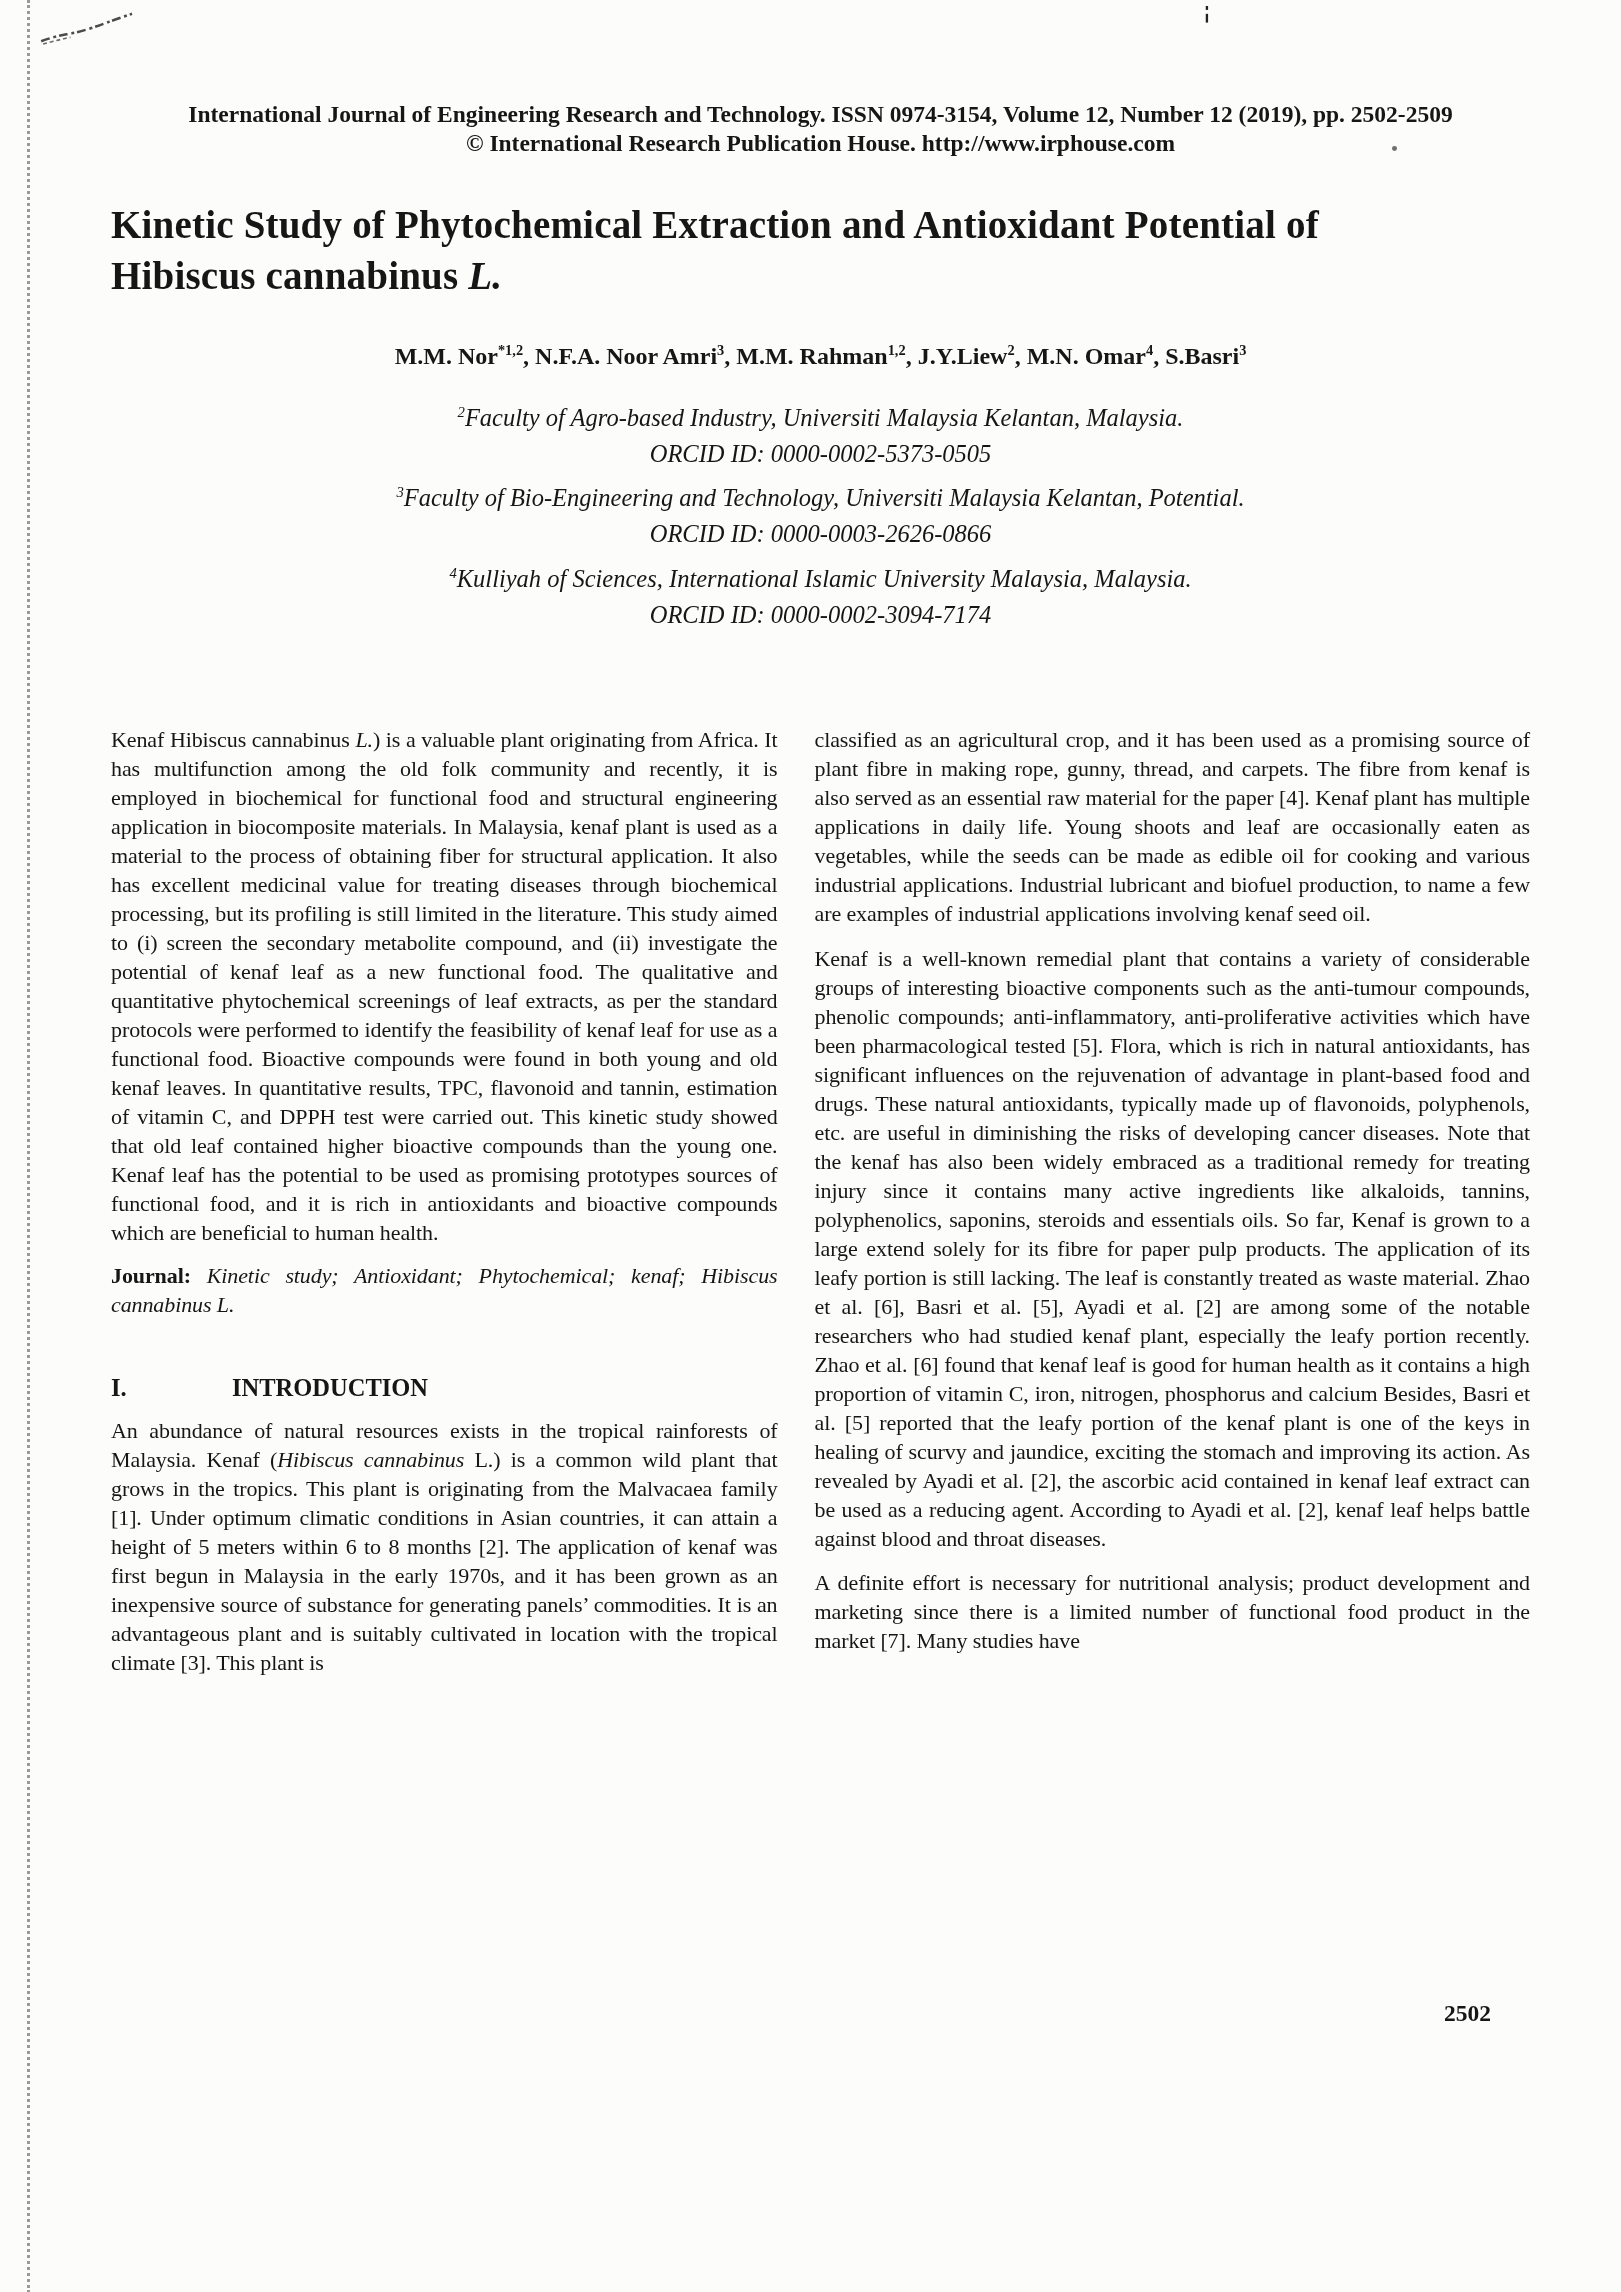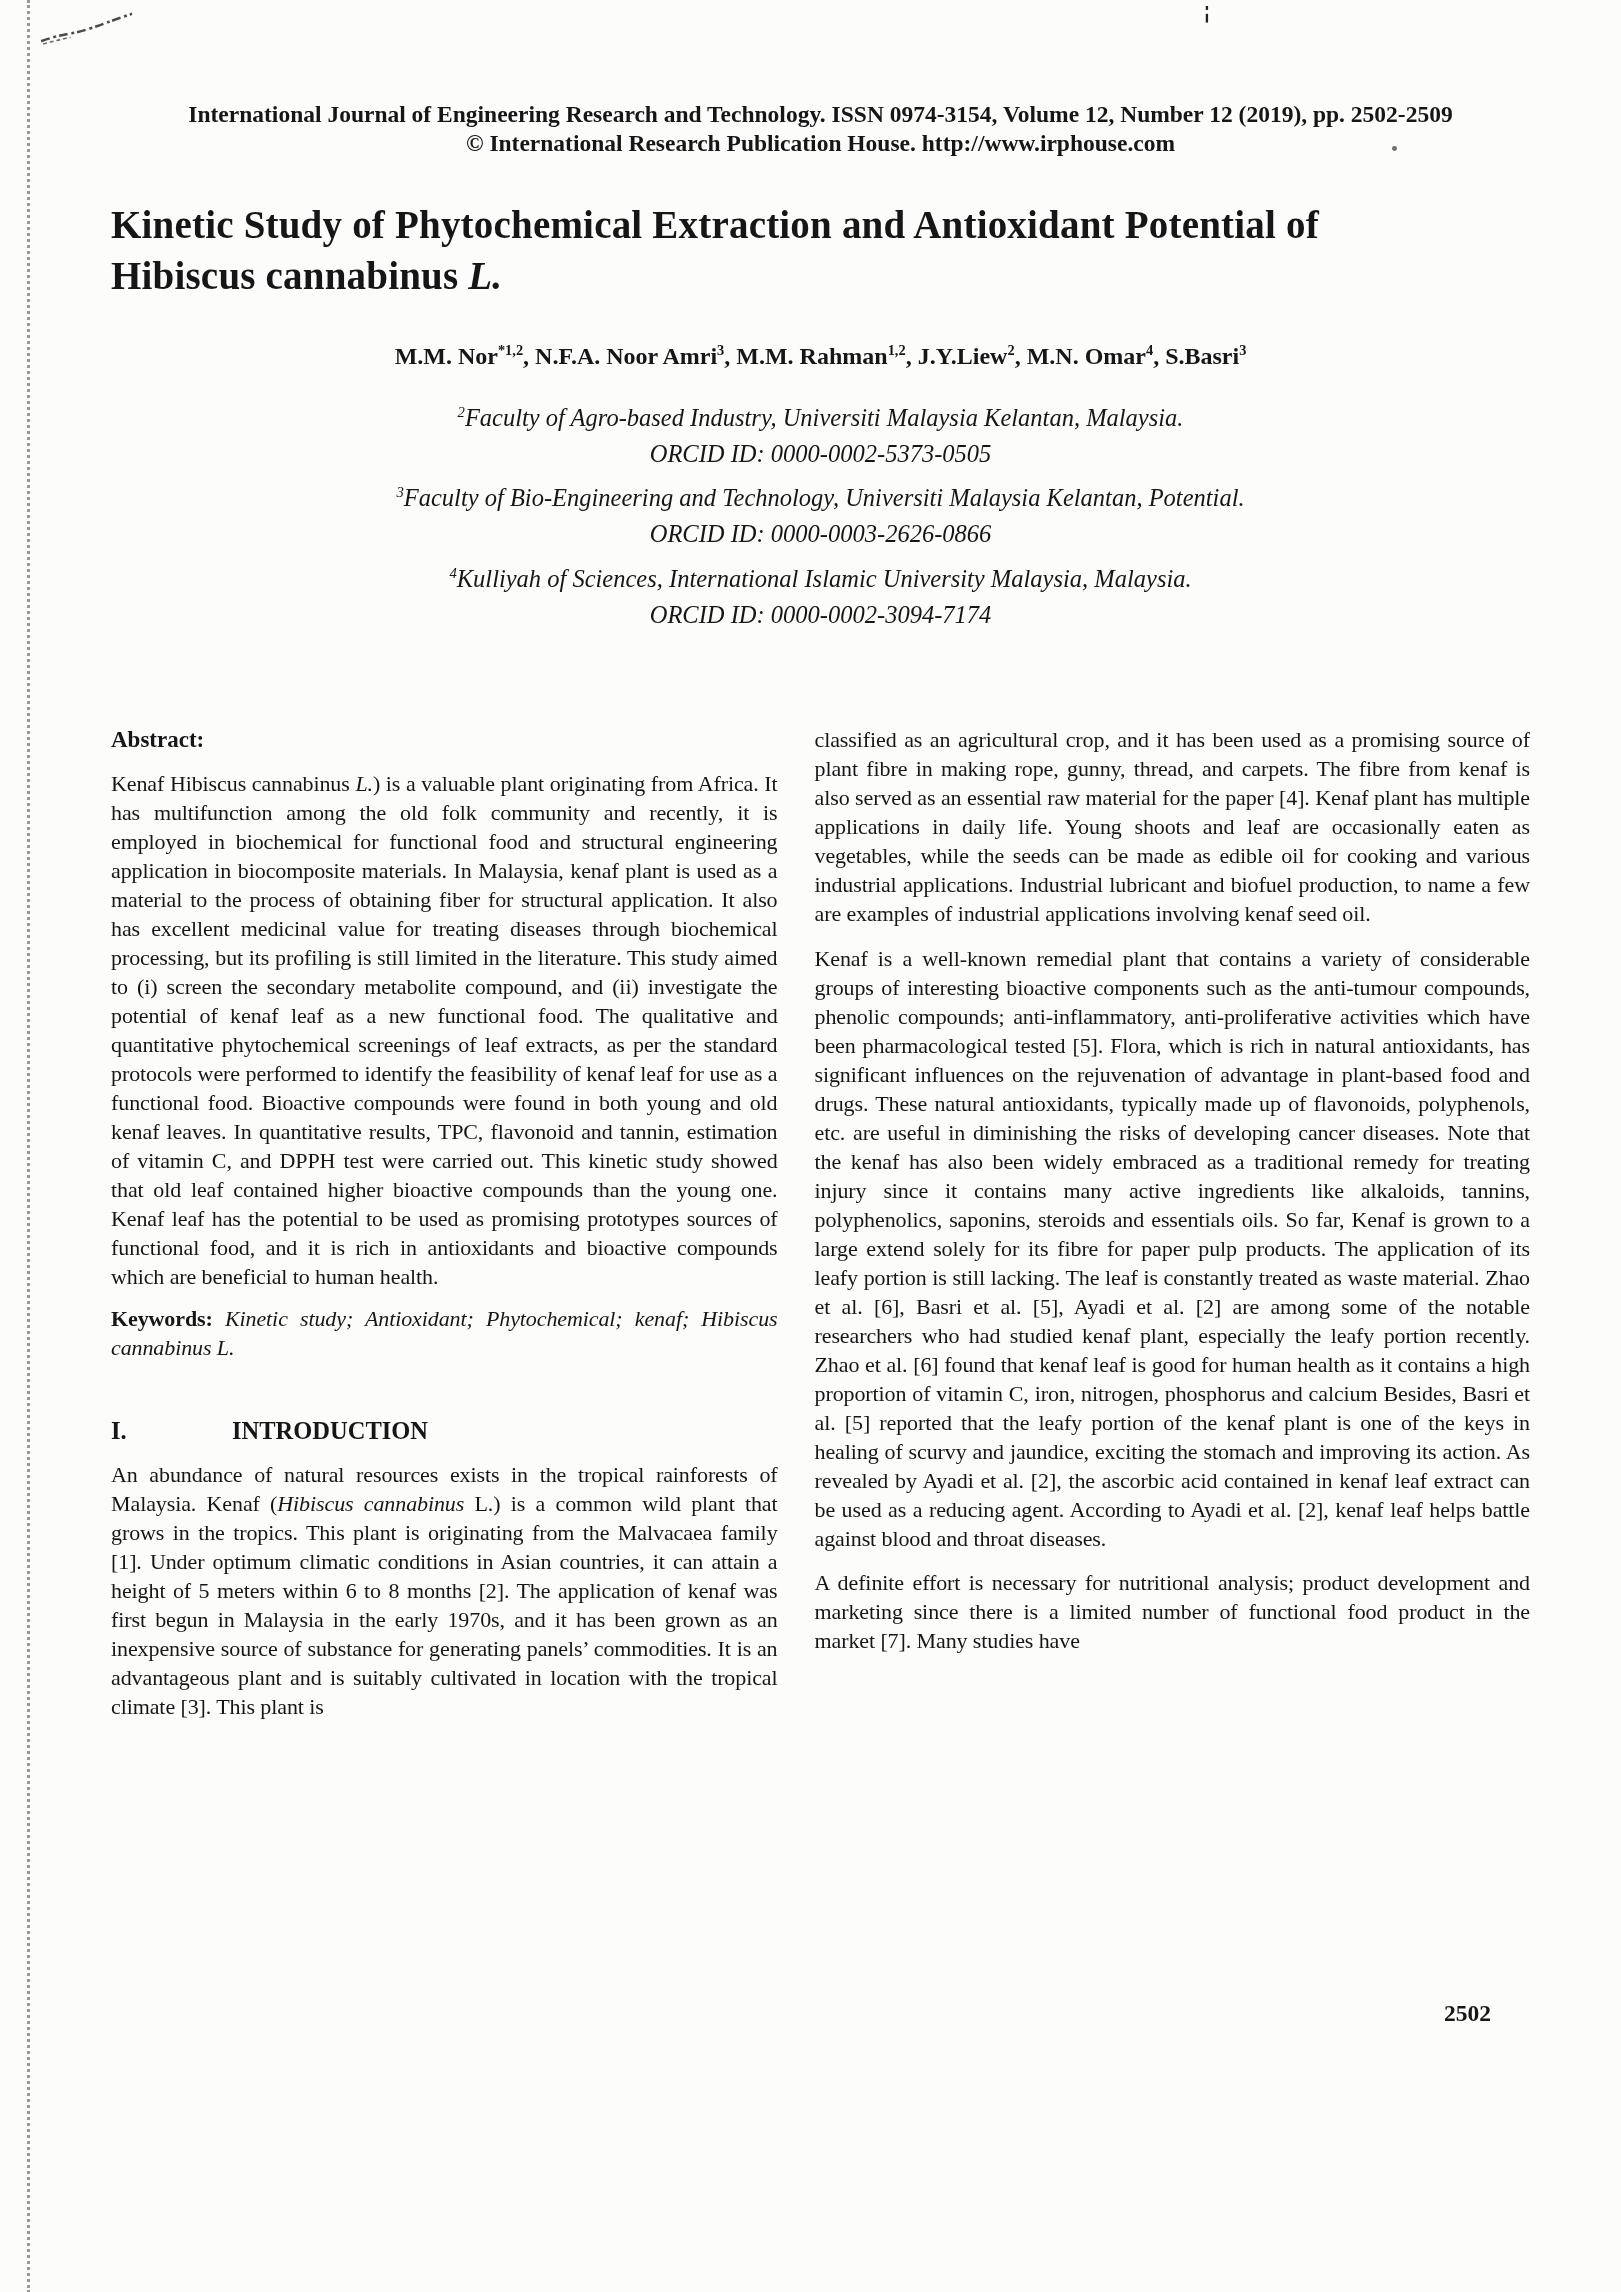--- a/index.html
+++ b/index.html
@@ -80,23 +80,22 @@
     </div>
     <div class="affil-group">
       <div><sup>4</sup><span>Kulliyah of Sciences, International Islamic University Malaysia, Malaysia.</span></div>
       <div>ORCID ID: 0000-0002-3094-7174</div>
     </div>
   </div>
 
   <div class="columns">
 
     <div class="col-left">
-      <div class="abstract-heading">Abstract:</div>
       <p class="body-text para"><span>Kenaf Hibiscus cannabinus </span><i>L.</i><span>) is a valuable plant originating from Africa. It has multifunction among the old folk community and recently, it is employed in biochemical for functional food and structural engineering application in biocomposite materials. In Malaysia, kenaf plant is used as a material to the process of obtaining fiber for structural application. It also has excellent medicinal value for treating diseases through biochemical processing, but its profiling is still limited in the literature. This study aimed to (i) screen the secondary metabolite compound, and (ii) investigate the potential of kenaf leaf as a new functional food. The qualitative and quantitative phytochemical screenings of leaf extracts, as per the standard protocols were performed to identify the feasibility of kenaf leaf for use as a functional food. Bioactive compounds were found in both young and old kenaf leaves. In quantitative results, TPC, flavonoid and tannin, estimation of vitamin C, and DPPH test were carried out. This kinetic study showed that old leaf contained higher bioactive compounds than the young one. Kenaf leaf has the potential to be used as promising prototypes sources of functional food, and it is rich in antioxidants and bioactive compounds which are beneficial to human health.</span></p>
-      <p class="body-text keywords"><b>Keywords:</b><i> Kinetic study; Antioxidant; Phytochemical; kenaf; Hibiscus cannabinus L.</i></p>
+      <p class="body-text keywords"><b>Journal:</b><i> Kinetic study; Antioxidant; Phytochemical; kenaf; Hibiscus cannabinus L.</i></p>
       <div class="section-heading">
         <span class="section-number">I.</span>
           <span>INTRODUCTION</span>
       </div>
       <p class="body-text para"><span>An abundance of natural resources exists in the tropical rainforests of Malaysia. Kenaf (</span><i>Hibiscus cannabinus</i><span> L.) is a common wild plant that grows in the tropics. This plant is originating from the Malvacaea family [1]. Under optimum climatic conditions in Asian countries, it can attain a height of 5 meters within 6 to 8 months [2]. The application of kenaf was first begun in Malaysia in the early 1970s, and it has been grown as an inexpensive source of substance for generating panels’ commodities. It is an advantageous plant and is suitably cultivated in location with the tropical climate [3]. This plant is</span></p>
     </div>
 
     <div class="col-gap"></div>
 
     <div class="col-right">

